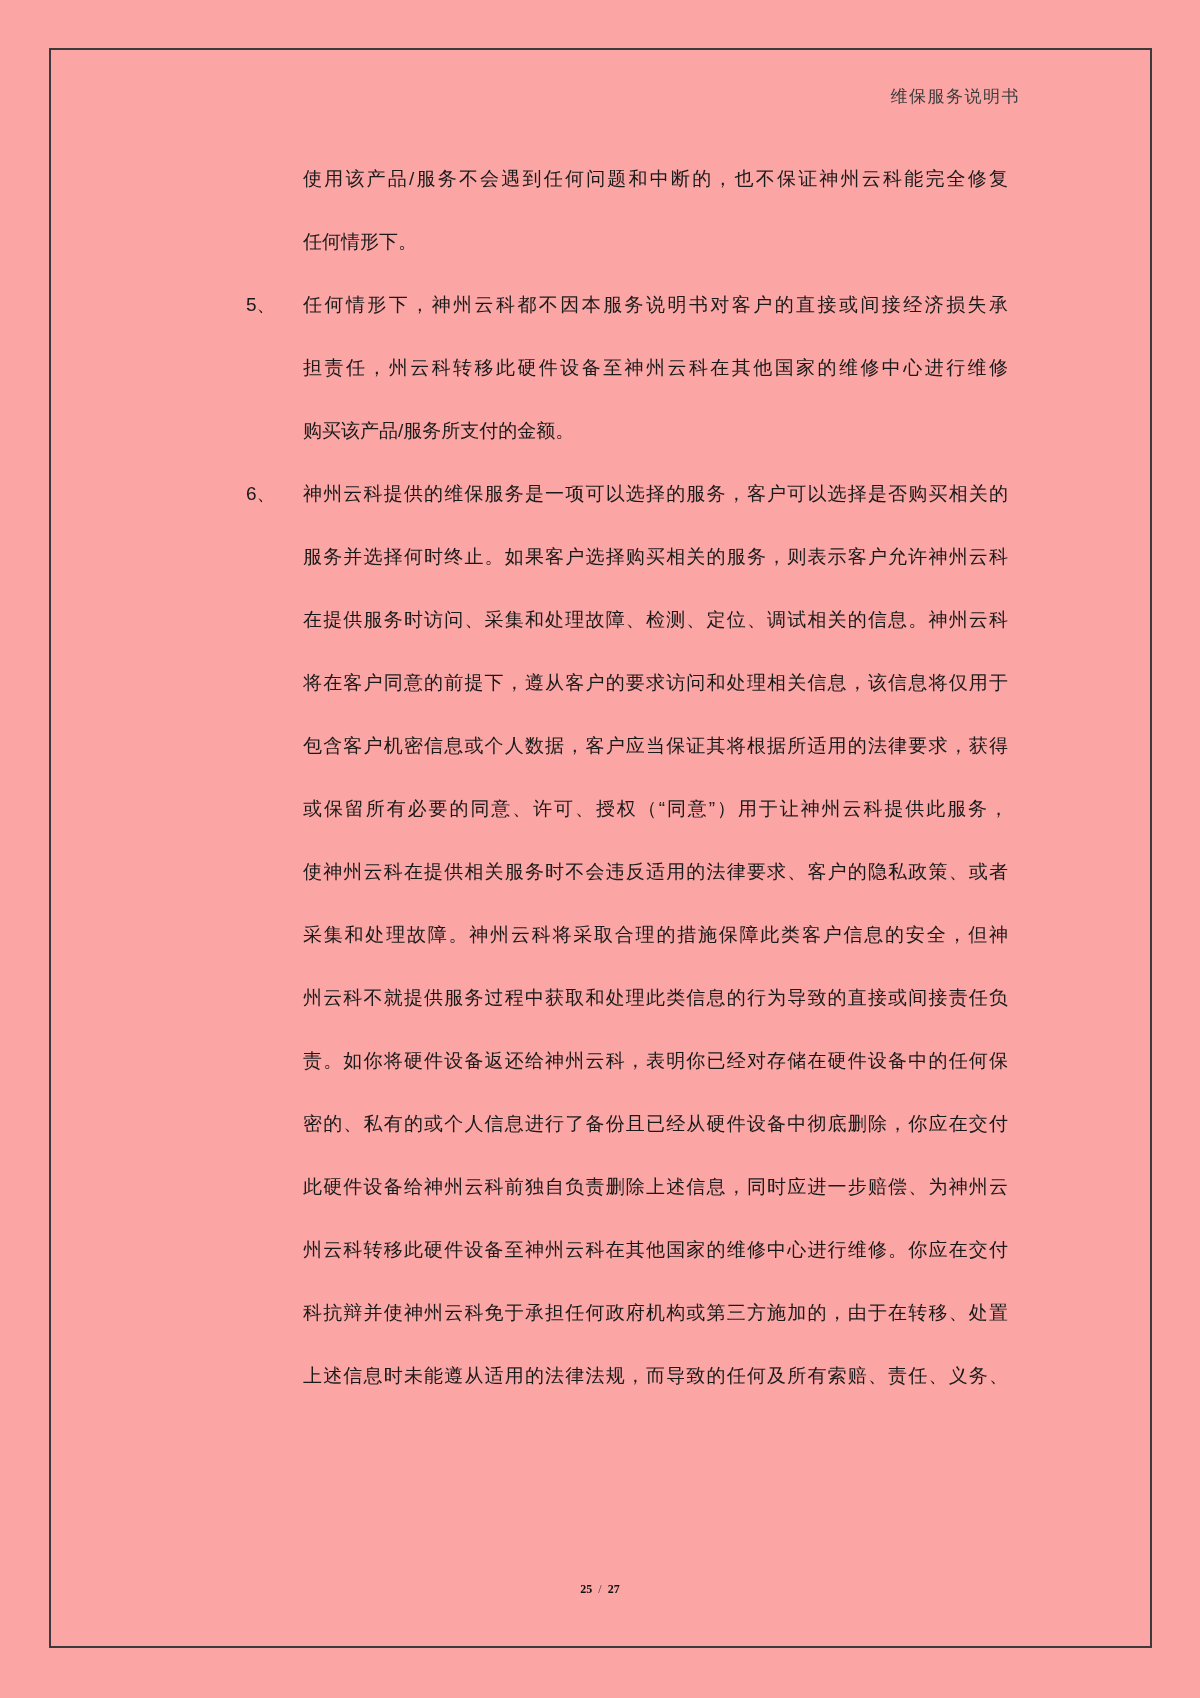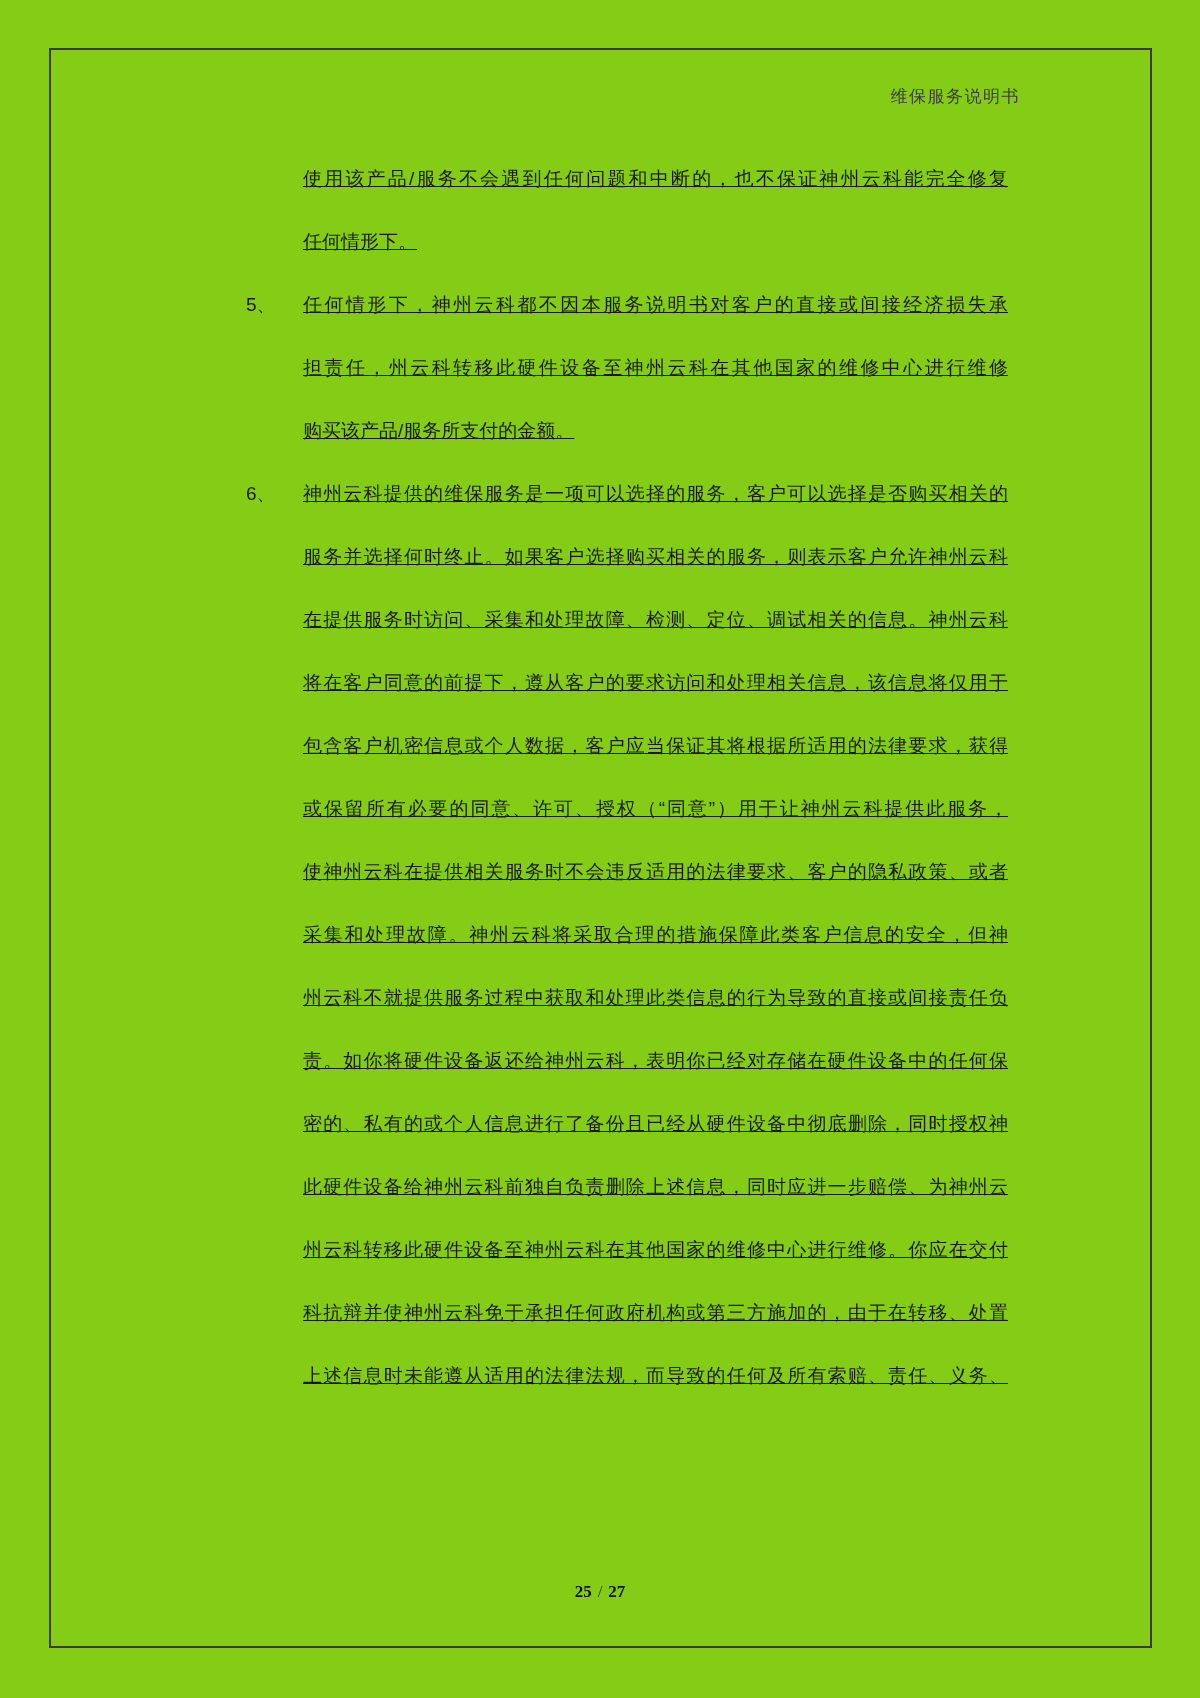--- a/index.html
+++ b/index.html
@@ -4,21 +4,21 @@
 <style>
   html, body {
     margin: 0;
     padding: 0;
     background: #ffffff;
   }
   .page {
     position: relative;
     width: 1200px;
     height: 1698px;
-    background: #84cc16;
+    background: #fca5a5;
     overflow: hidden;
     font-family: "Liberation Sans", "DejaVu Sans", sans-serif;
     color: var(--ink, #1a1a1a);
   }
   .frame {
     position: absolute;
     left: 49px;
     top: 48px;
     width: 1103px;
     height: 1600px;
@@ -33,21 +33,20 @@
     font-size: 17px;
     letter-spacing: 1.5px;
     color: #3c3c3c;
     white-space: nowrap;
   }
   .doc-body {
     position: absolute;
     left: 246px;
     top: 147px;
     width: 762px;
-    text-decoration: underline;
   }
   .row {
     position: relative;
     height: 63px;
   }
   .num {
     position: absolute;
     left: 0;
     top: 0;
     font-size: 19px;
@@ -67,21 +66,21 @@
   .text.end {
     text-align-last: left;
   }
   .footer {
     position: absolute;
     top: 1582px;
     left: 0;
     width: 100%;
     text-align: center;
     font-family: "Liberation Serif", "DejaVu Serif", serif;
-    font-size: 17px;
+    font-size: 12px;
     color: #111111;
   }
   .footer .pg {
     font-weight: bold;
   }
   .footer .sep {
     font-weight: normal;
     margin: 0 6px;
     color: #333333;
   }
@@ -136,21 +135,21 @@
       <div class="row">
         <div class="text">采集和处理故障。神州云科将采取合理的措施保障此类客户信息的安全，但神</div>
       </div>
       <div class="row">
         <div class="text">州云科不就提供服务过程中获取和处理此类信息的行为导致的直接或间接责任负</div>
       </div>
       <div class="row">
         <div class="text">责。如你将硬件设备返还给神州云科，表明你已经对存储在硬件设备中的任何保</div>
       </div>
       <div class="row">
-        <div class="text">密的、私有的或个人信息进行了备份且已经从硬件设备中彻底删除，同时授权神</div>
+        <div class="text">密的、私有的或个人信息进行了备份且已经从硬件设备中彻底删除，你应在交付</div>
       </div>
       <div class="row">
         <div class="text">此硬件设备给神州云科前独自负责删除上述信息，同时应进一步赔偿、为神州云</div>
       </div>
       <div class="row">
         <div class="text">州云科转移此硬件设备至神州云科在其他国家的维修中心进行维修。你应在交付</div>
       </div>
       <div class="row">
         <div class="text">科抗辩并使神州云科免于承担任何政府机构或第三方施加的，由于在转移、处置</div>
       </div>

